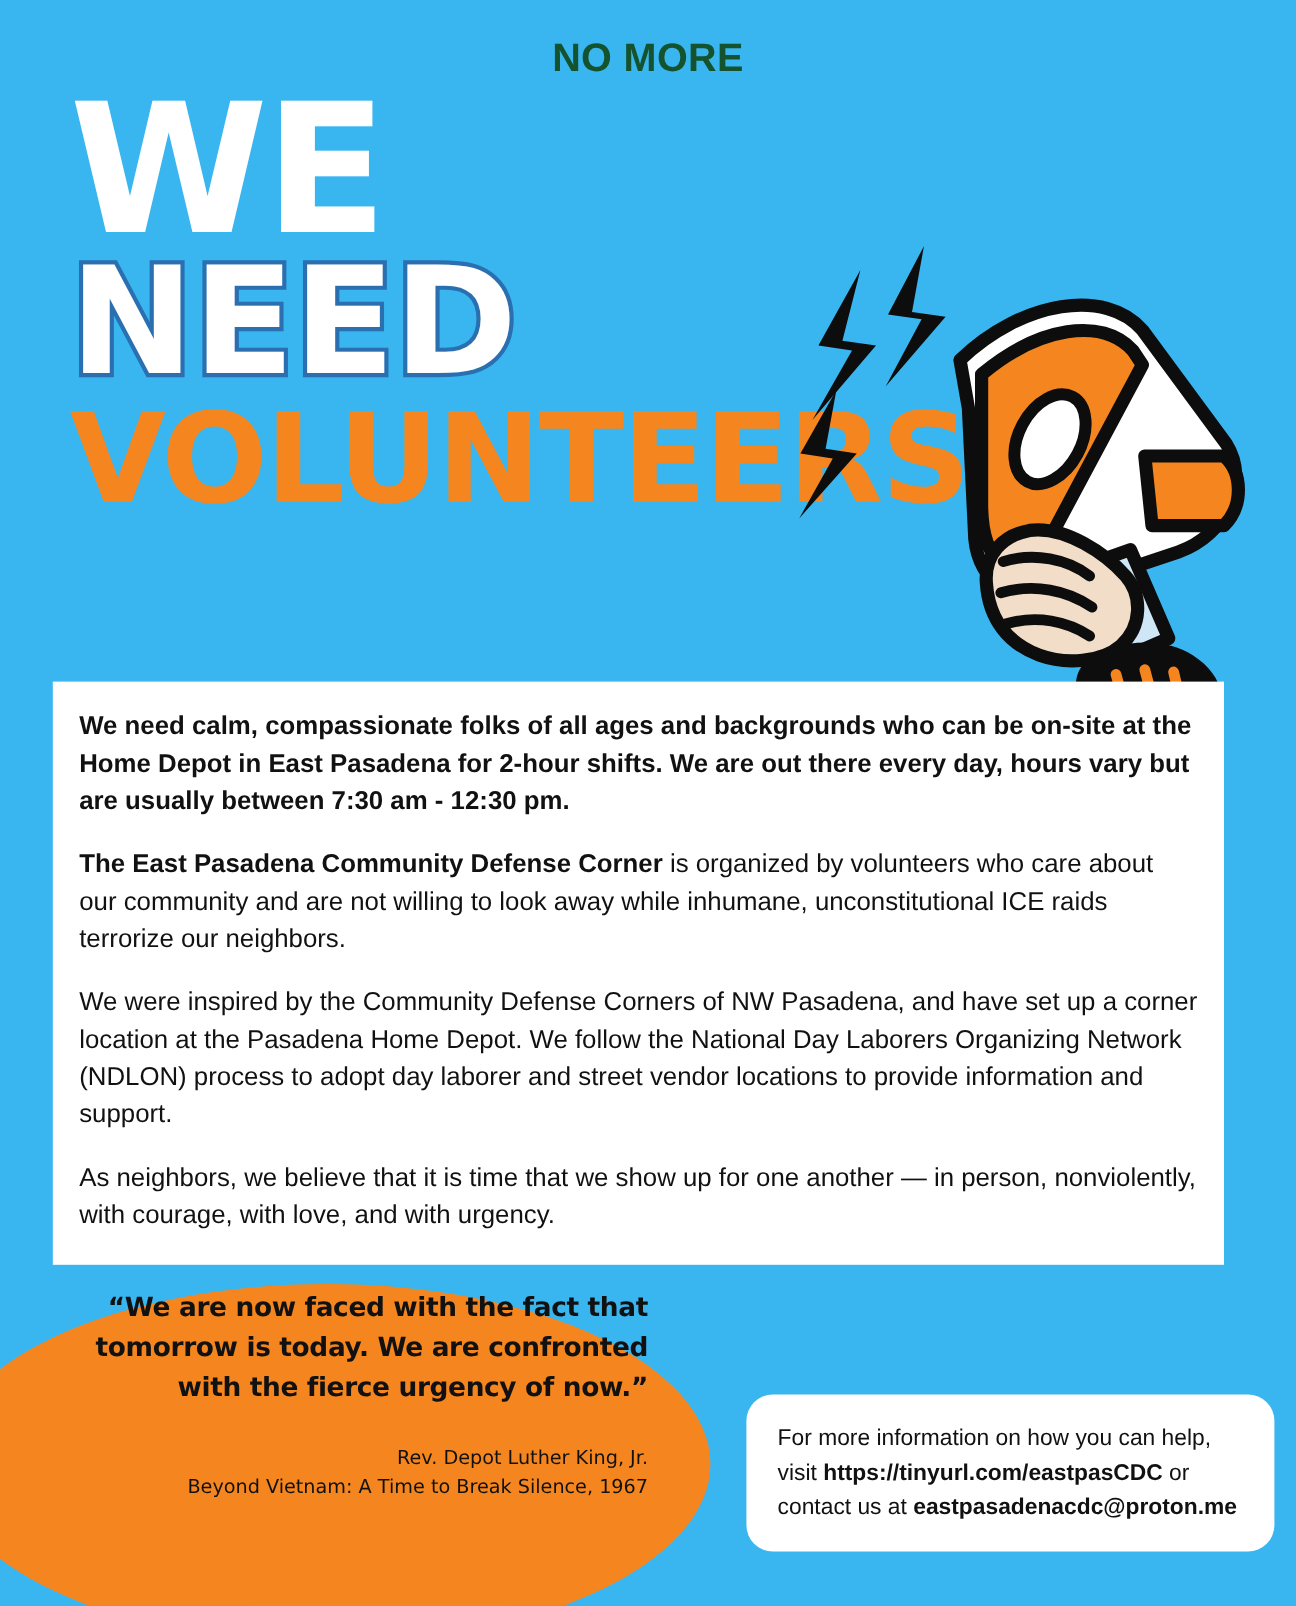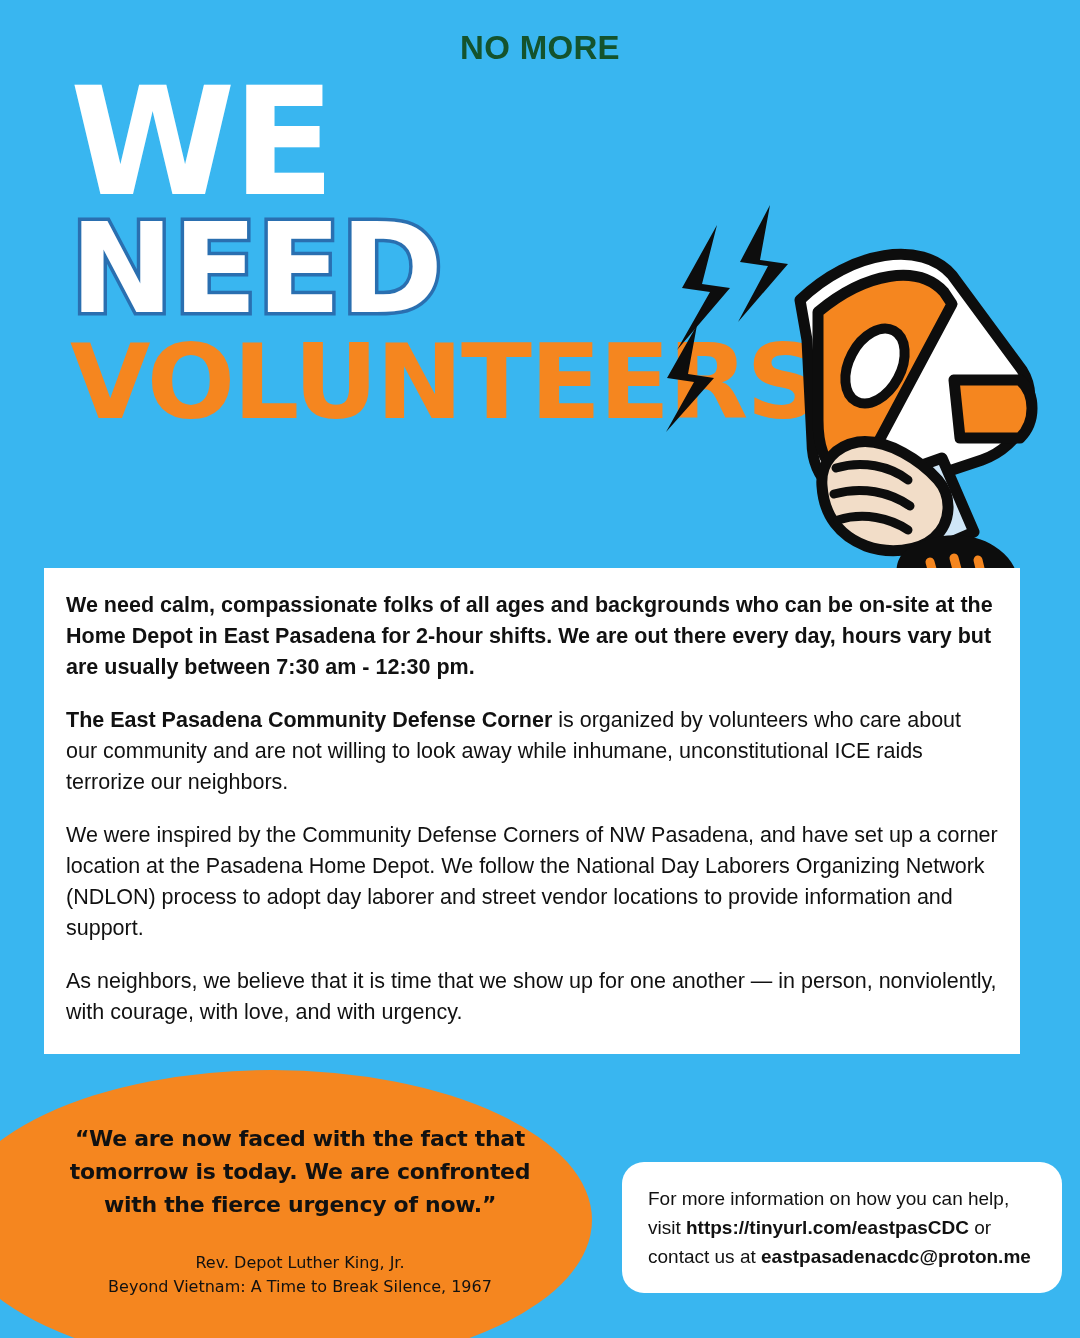--- a/index.html
+++ b/index.html
@@ -32,21 +32,21 @@
     line-height: 46px;
   }
 
   
   .hero {
     position: relative;
     height: 430px;
   }
   .hero-text {
     position: absolute;
-    left: 70px;
+    left: 58px;
     top: 8px;
     width: 700px;
   }
   .word-we {
     font-size: 150px;
     line-height: 128px;
     font-weight: bold;
     color: #ffffff;
     letter-spacing: -3px;
     font-family: "DejaVu Sans", sans-serif;
@@ -110,23 +110,23 @@
     left: -48px;
     top: 1070px;
     width: 640px;
     height: 300px;
     background: #f5861f;
     border-radius: 50%;
   }
   .quote-inner {
     position: absolute;
     left: 60px;
-    top: 1122px;
+    top: 1074px;
     width: 480px;
-    text-align: center;
+    text-align: right;
     color: #111111;
   }
   .quote-text {
     font-size: 22px;
     line-height: 33px;
     font-weight: bold;
     font-family: "DejaVu Sans", sans-serif;
     letter-spacing: -0.3px;
   }
   .quote-author {

